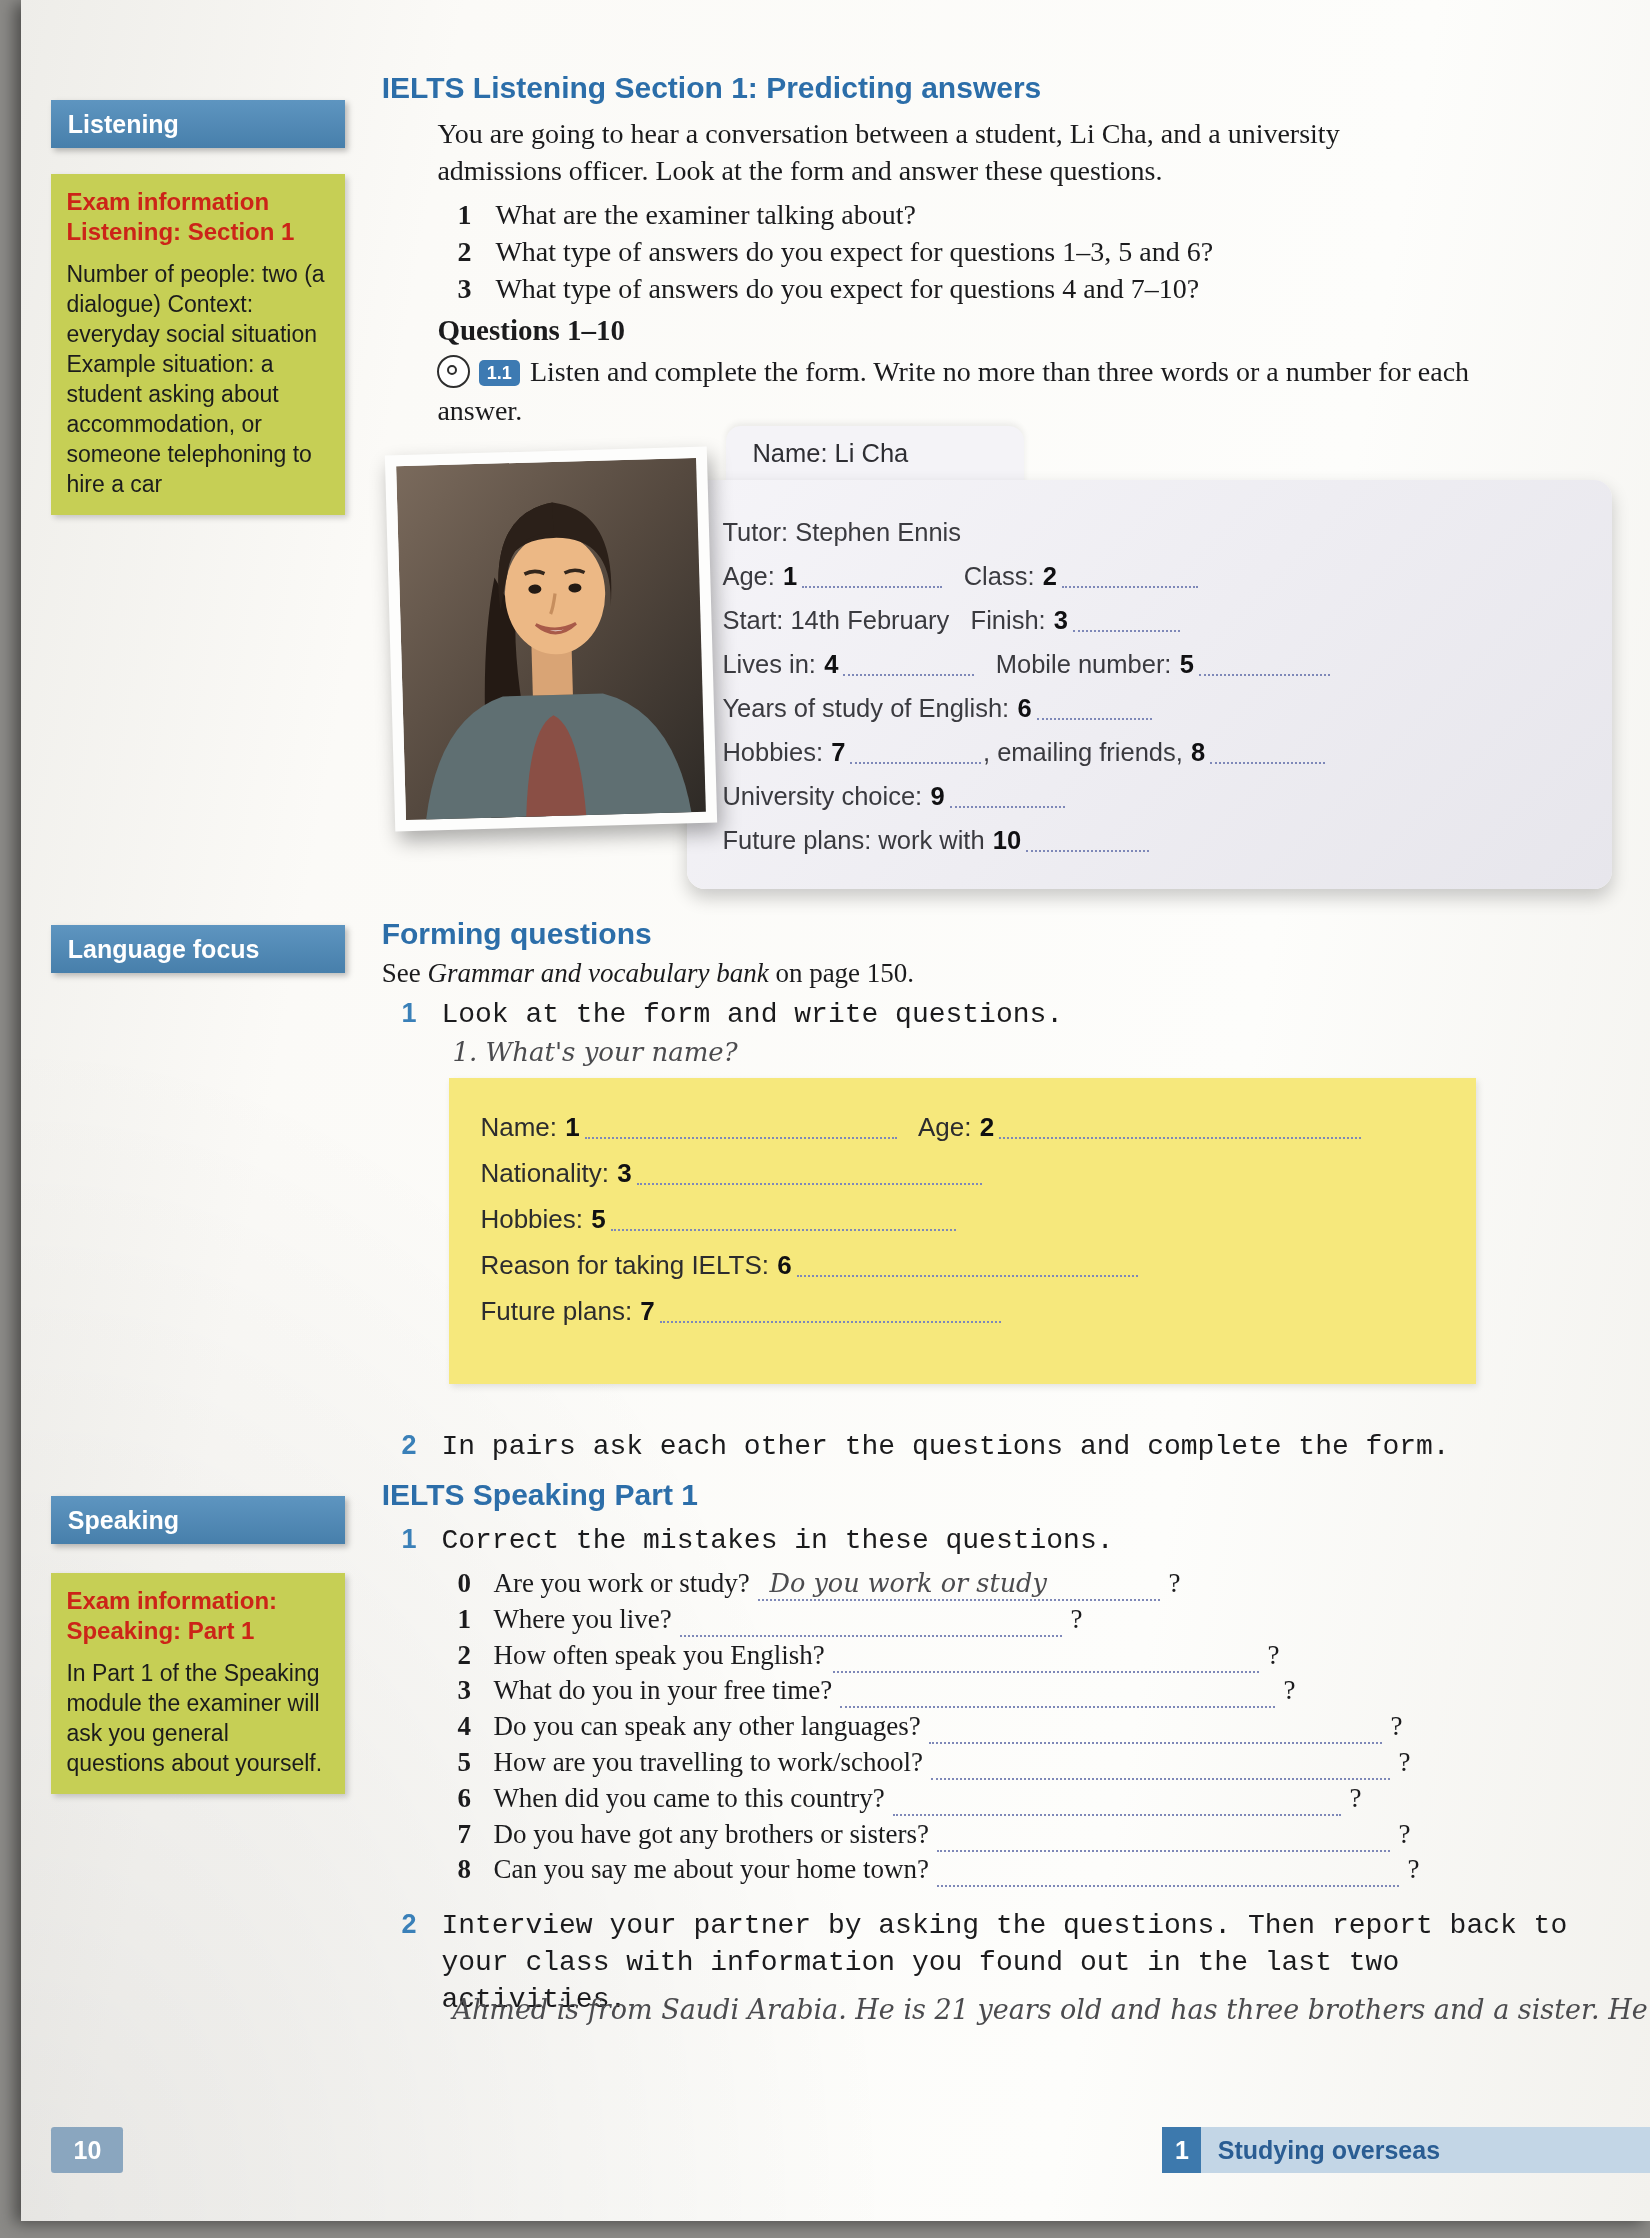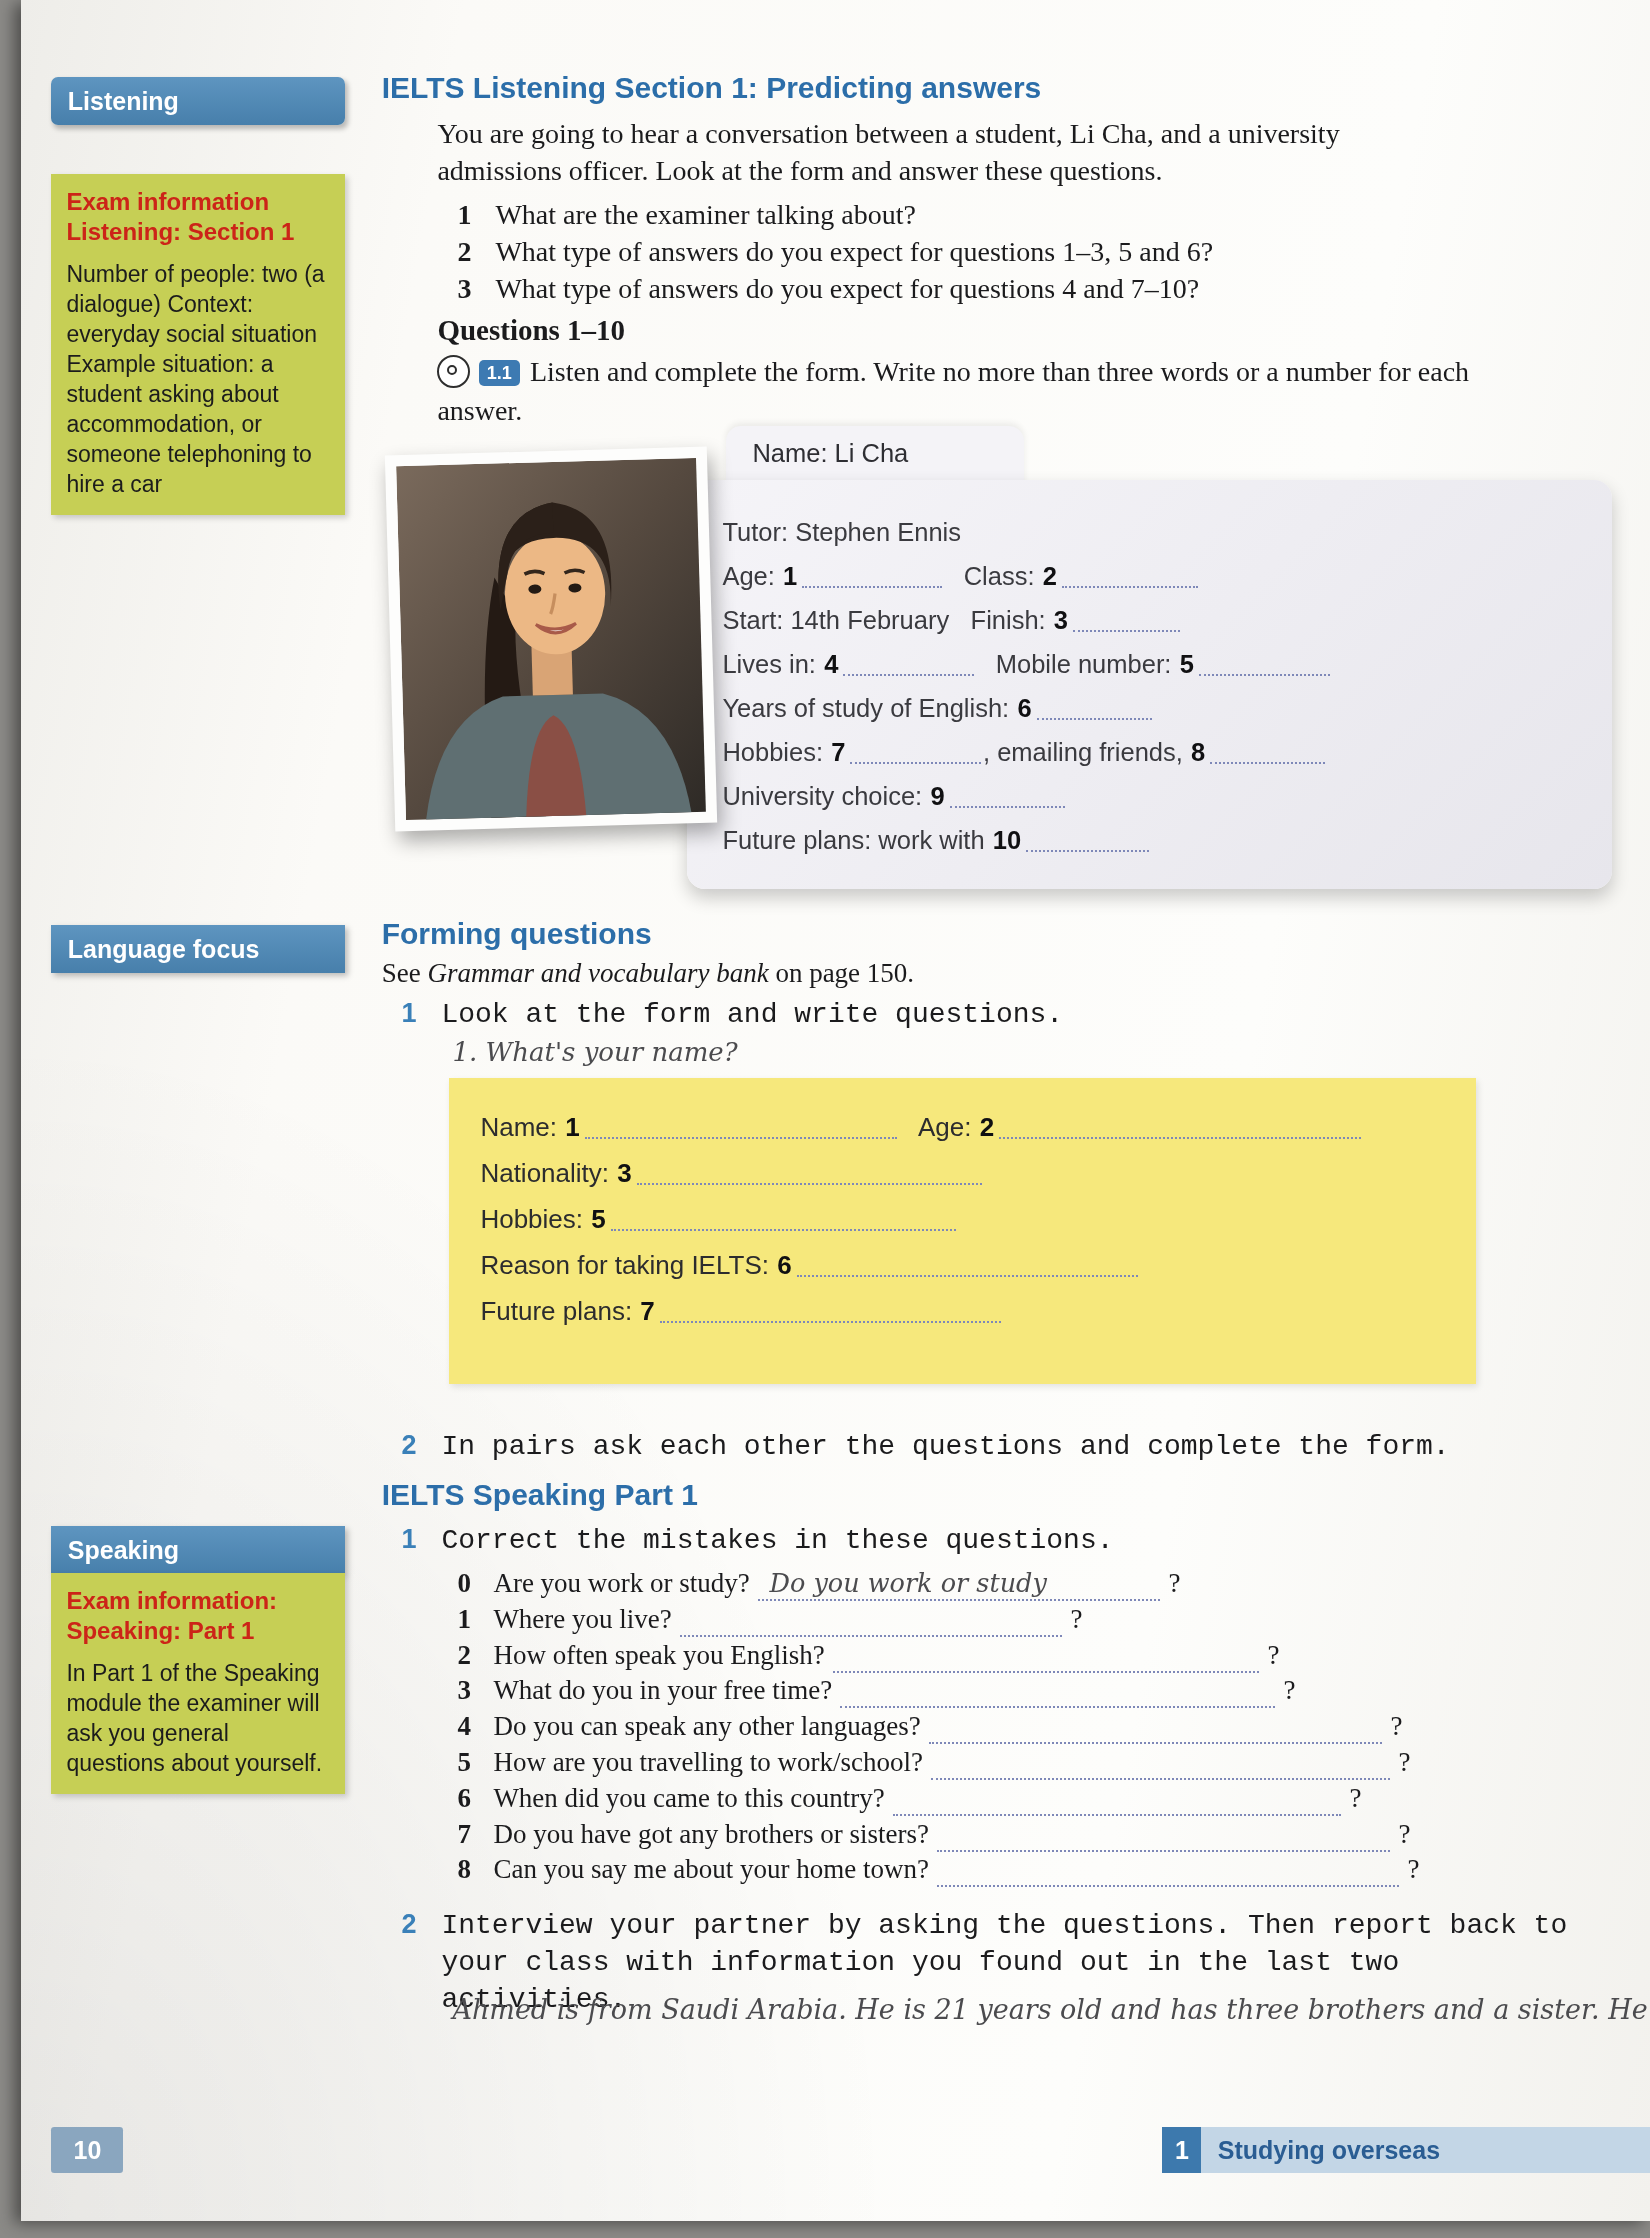--- a/index.html
+++ b/index.html
@@ -18,23 +18,23 @@
     box-shadow: -6.6px 3.3px 15px rgba(0,0,0,.45);
   }
 
   
   .tab-blue {
     position: absolute; left: 30px; width: 294px; height: 48px;
     background: linear-gradient(#5e95c0, #477fab);
     color: #fff; font-size: 25px; font-weight: bold; line-height: 48px;
     padding-left: 16.4px; box-shadow: 2.5px 3.3px 5.8px rgba(0,0,0,.25);
   }
-  #tab-listening { top: 77px; border-radius: 7px; }
+  #tab-listening { top: 100px; }
   #tab-language  { top: 925px; }
-  #tab-speaking  { top: 1496px; margin-top: 30px; }
+  #tab-speaking  { top: 1496px; }
   .exam-box {
     position: absolute; left: 30px; width: 294px;
     background: #c6cf55; padding: 13px 15px 16.4px 15px;
     box-shadow: 2.5px 3.3px 5.8px rgba(0,0,0,.18);
   }
   #exam-listening { top: 174px; }
   #exam-speaking  { top: 1573px; }
   .exam-title { color: #cc2418; font-weight: bold; font-size: 24px; line-height: 30px; }
   .exam-body  { margin-top: 12px; font-size: 23px; line-height: 30px; color: #1c1c1c; }
 

